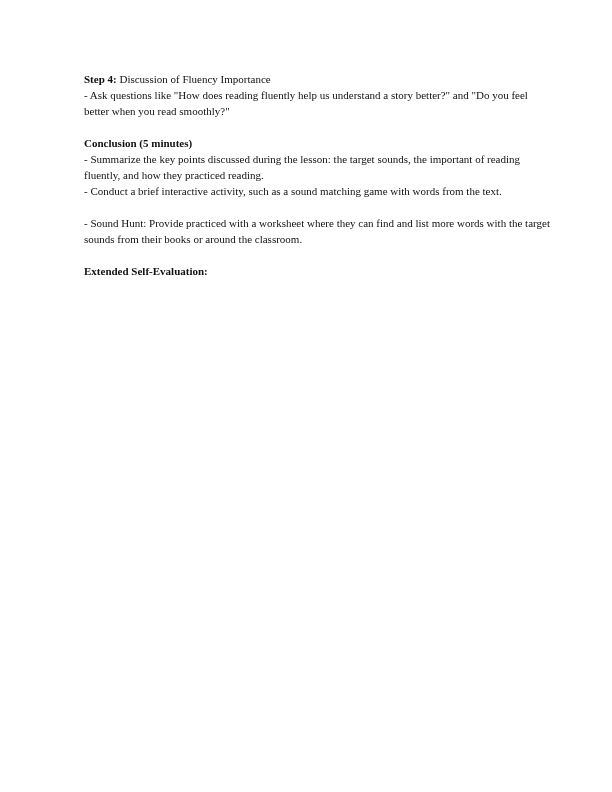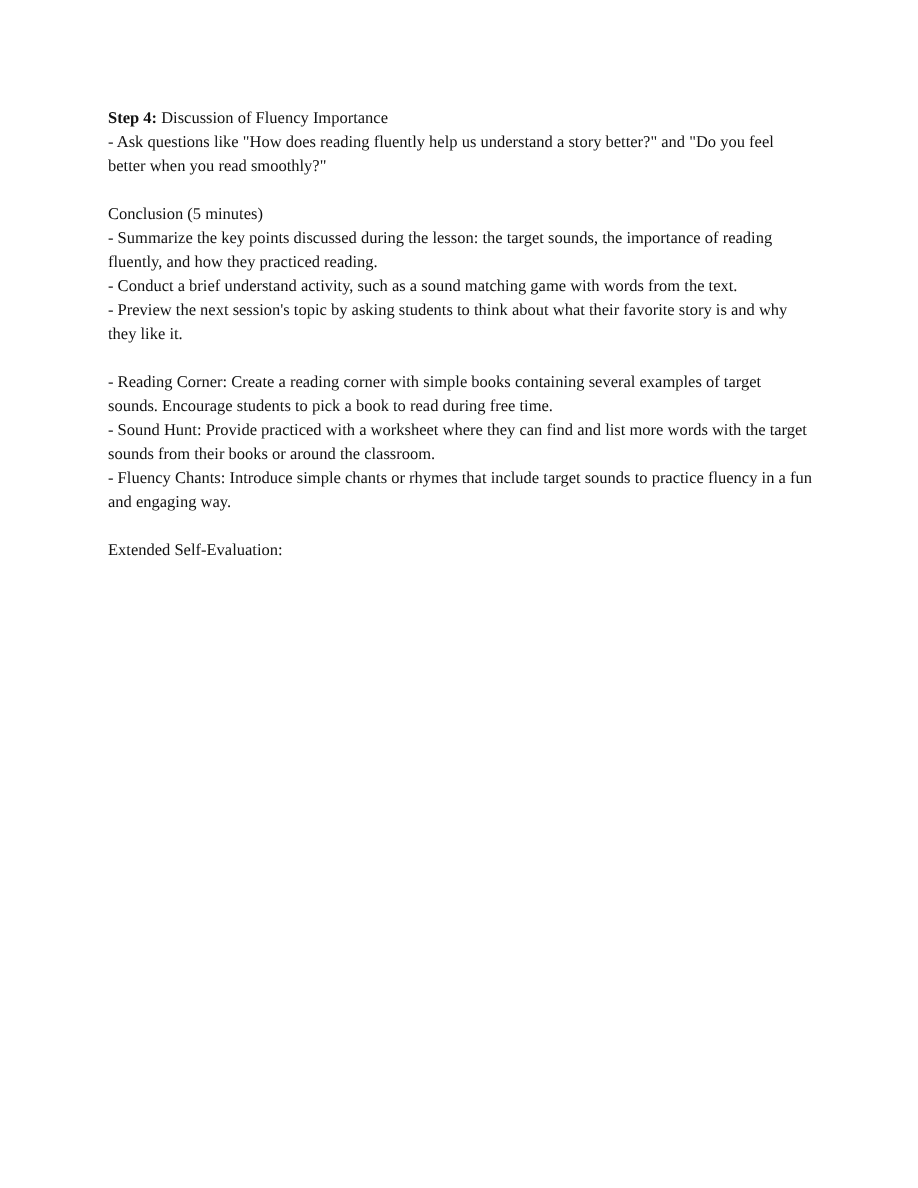--- a/index.html
+++ b/index.html
@@ -1,46 +1,43 @@
 <!DOCTYPE html>
 <html><head>
   <meta charset="utf-8">
   <style>
     html, body { margin: 0; padding: 0; background: #ffffff; }
     body { width: 612px; height: 792px; position: relative; overflow: hidden; }
     .page {
-      position: absolute; left: 72px; top: 71px; width: 470px;
+      position: absolute; left: 84px; top: 71px; width: 470px;
       font-family: "Liberation Serif", "DejaVu Serif", serif;
       font-size: 11px; line-height: 16px; color: #111111;
     }
     .section { margin: 0 0 16px 0; }
     .line { margin: 0; white-space: normal; }
-    .heading { font-weight: normal; }
+    .heading { font-weight: bold; }
     .label-bold { font-weight: bold; }
   </style>
 </head>
 <body>
 
 <div class="page">
 
   <div class="section">
     <p class="line"><span class="label-bold">Step 4:</span><span> Discussion of Fluency Importance</span></p>
     <p class="line">- Ask questions like "How does reading fluently help us understand a story better?" and "Do you feel better when you read smoothly?"</p>
   </div>
 
   <div class="section">
     <p class="line heading">Conclusion (5 minutes)</p>
-    <p class="line">- Summarize the key points discussed during the lesson: the target sounds, the importance of reading fluently, and how they practiced reading.</p>
-    <p class="line">- Conduct a brief understand activity, such as a sound matching game with words from the text.</p>
-    <p class="line">- Preview the next session's topic by asking students to think about what their favorite story is and why they like it.</p>
+    <p class="line">- Summarize the key points discussed during the lesson: the target sounds, the important of reading fluently, and how they practiced reading.</p>
+    <p class="line">- Conduct a brief interactive activity, such as a sound matching game with words from the text.</p>
   </div>
 
   <div class="section">
-    <p class="line">- Reading Corner: Create a reading corner with simple books containing several examples of target sounds. Encourage students to pick a book to read during free time.</p>
     <p class="line">- Sound Hunt: Provide practiced with a worksheet where they can find and list more words with the target sounds from their books or around the classroom.</p>
-    <p class="line">- Fluency Chants: Introduce simple chants or rhymes that include target sounds to practice fluency in a fun and engaging way.</p>
   </div>
 
   <div class="section">
     <p class="line heading">Extended Self-Evaluation:</p>
   </div>
 
 </div>
 
 </body></html>

